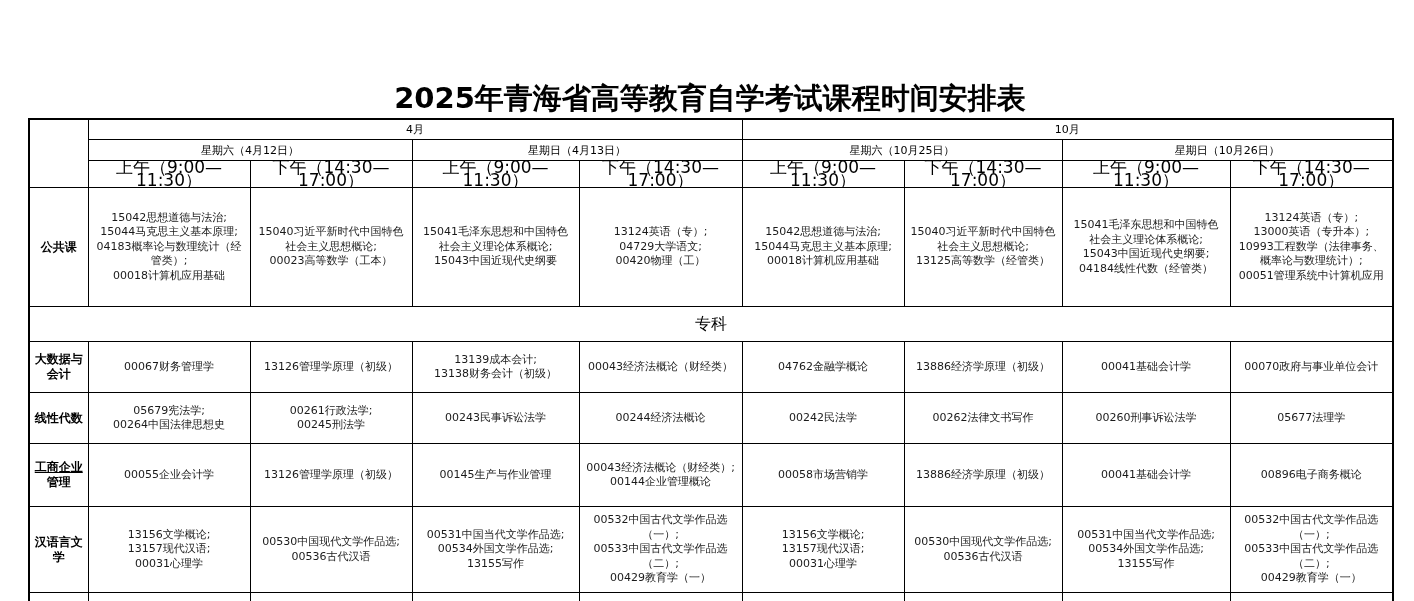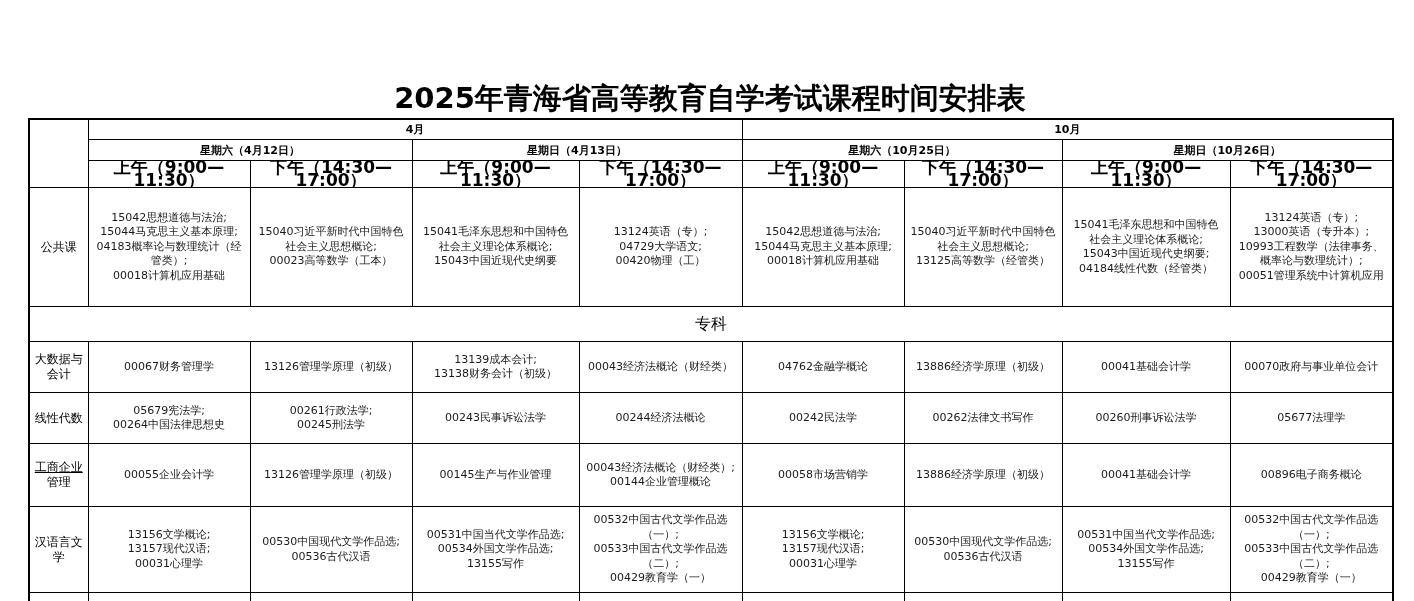--- a/index.html
+++ b/index.html
@@ -5,26 +5,26 @@
   html, body { margin: 0; padding: 0; background: #ffffff; }
   body { width: 1414px; height: 601px; overflow: hidden; position: relative;
          font-family: "DejaVu Sans", "Liberation Sans", sans-serif; color: #000; }
   .title { position: absolute; left: 0; top: 78px; width: 1420px; text-align: center;
            font-family: "DejaVu Sans", "Liberation Sans", sans-serif; font-weight: bold;
            font-size: 29px; letter-spacing: 0px; line-height: 40px; }
   table.sched { position: absolute; left: 28px; top: 118px; border-collapse: collapse;
                 table-layout: fixed; width: 1364px; }
   table.sched td { border: 1px solid #000; text-align: center; vertical-align: middle;
                    padding: 0 2px; overflow: hidden; }
-  .hdr td { font-weight: bold; font-size: 11px; line-height: 13px; }
+  .hdr td { font-weight: normal; font-size: 11px; line-height: 13px; }
   .hdr-month td.mth { height: 19px; }
   .hdr-day td { height: 20px; margin-left: 44px; }
   .hdr-slot td { height: 21px; font-size: 17px; }
   td.cell { font-size: 11px; line-height: 14.5px; color: #1a1a1a; }
-  td.rowlabel { font-weight: normal; font-size: 12px; line-height: 15px; }
+  td.rowlabel { font-weight: bold; font-size: 12px; line-height: 15px; }
   .line { display: block; white-space: nowrap; }
   tr.r-public td { height: 118px; }
   tr.r-section td { height: 34px; font-weight: normal; font-size: 16px; }
   tr.r-bigdata td { height: 50px; }
   tr.r-law td { height: 50px; }
   tr.r-biz td { height: 62px; }
   tr.r-chinese td { height: 85px; }
   tr.r-next td { height: 20px; }
   .thick-bot td { border-bottom: 3px solid #000; }
   table.sched { border: 2px solid #000; }

